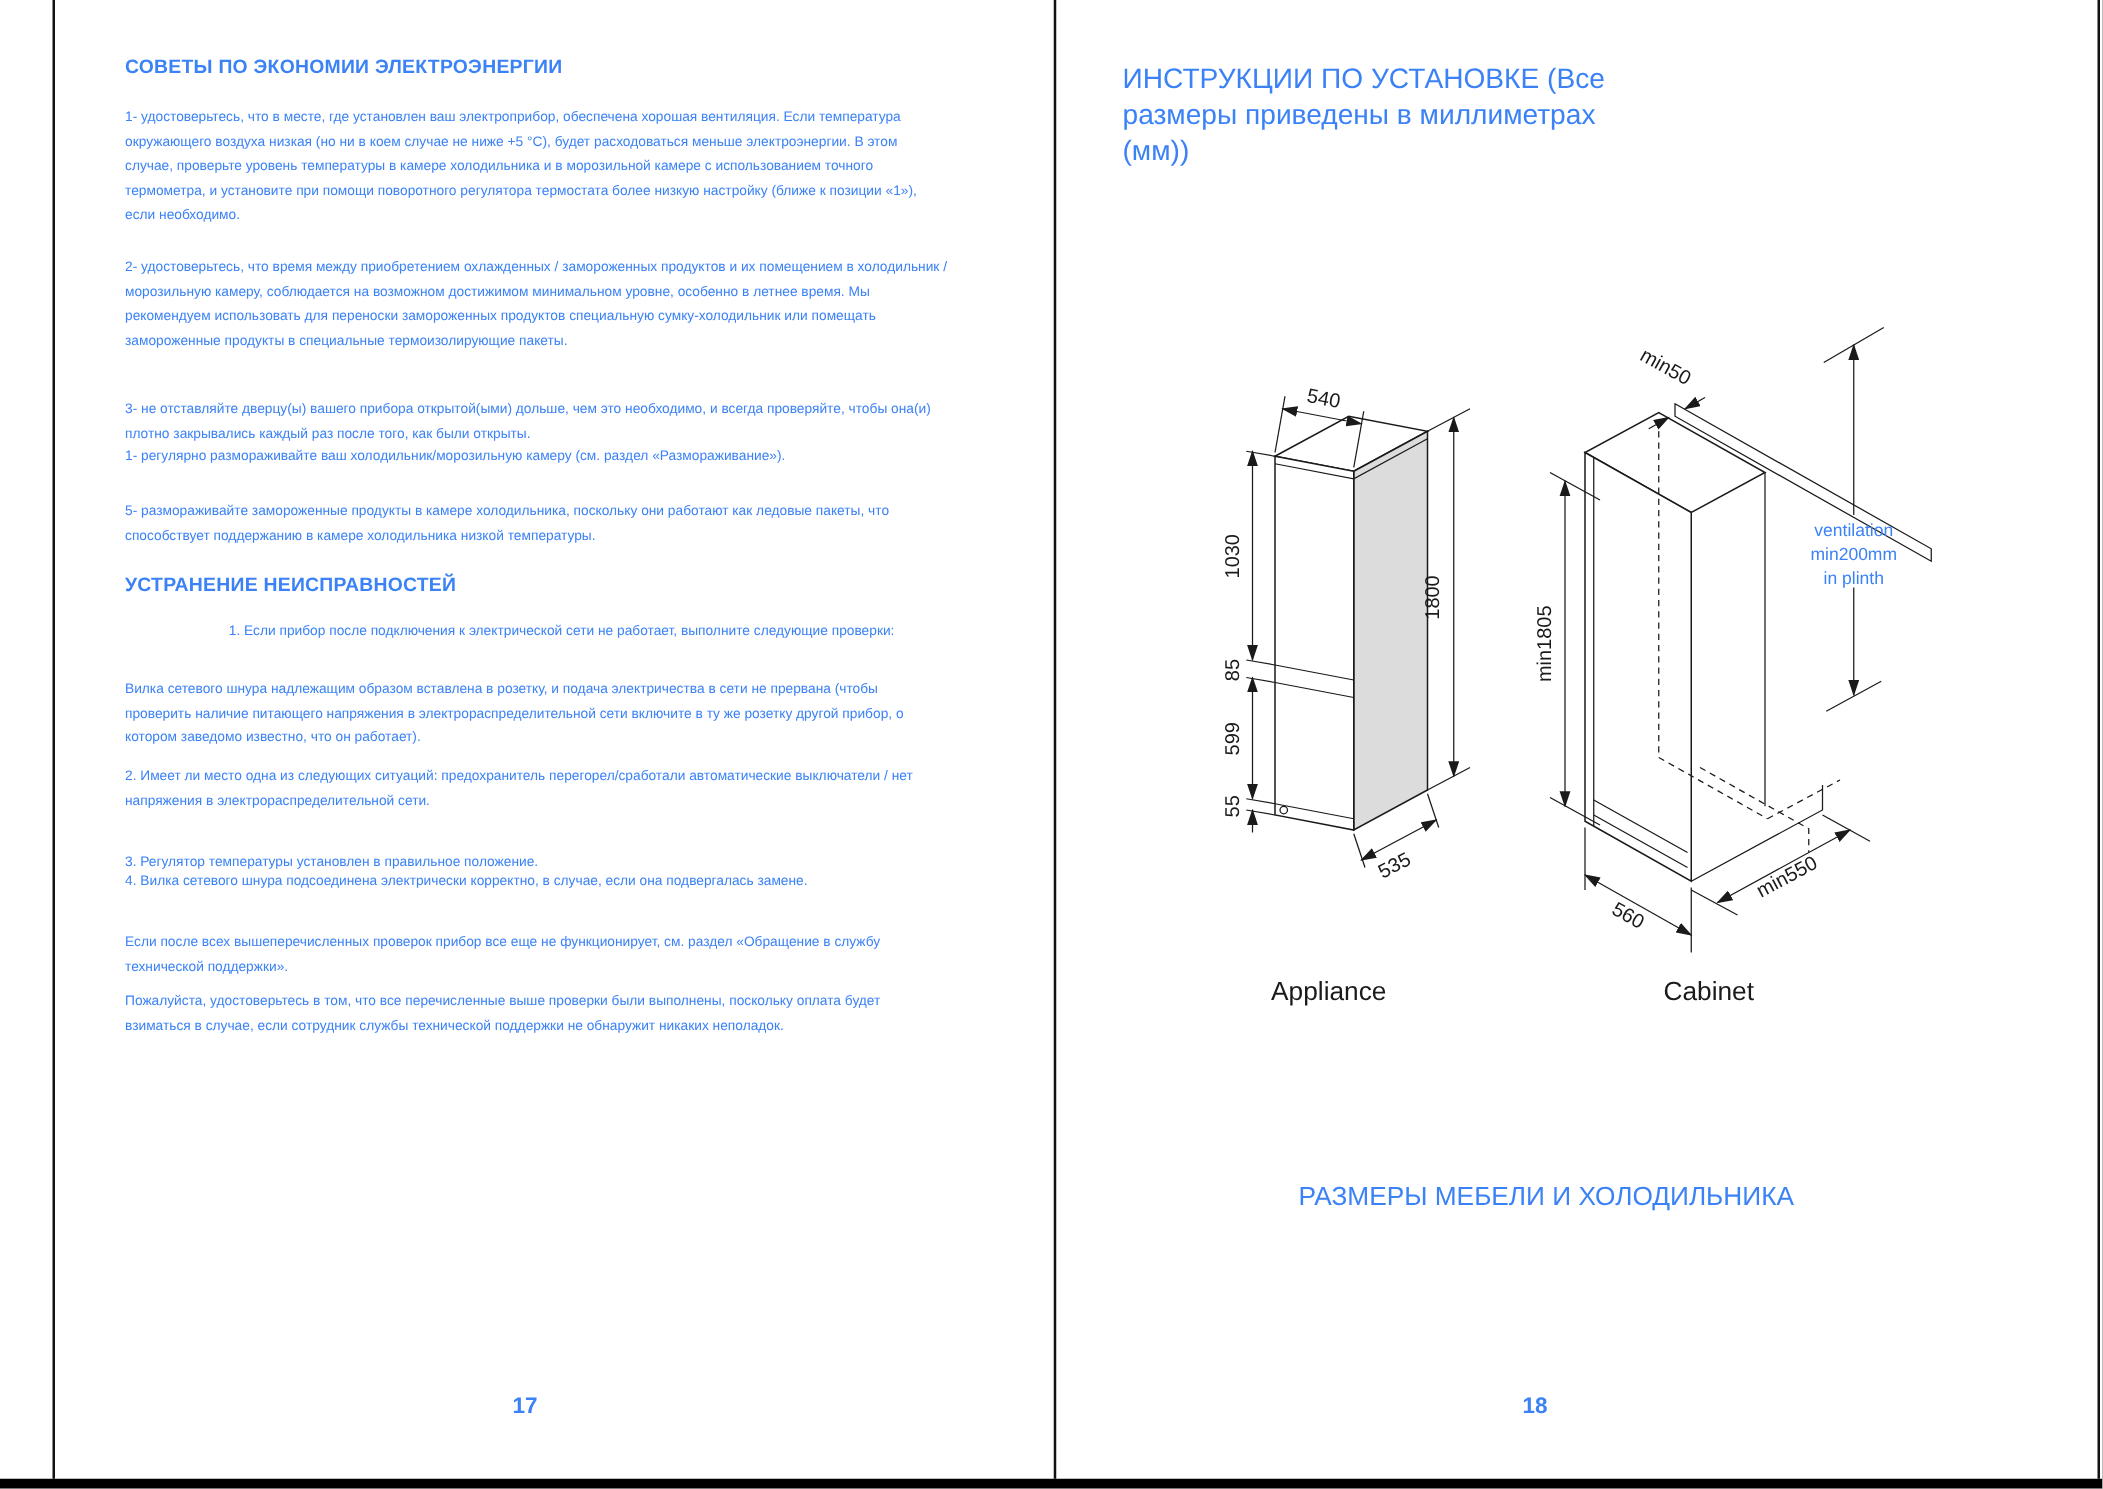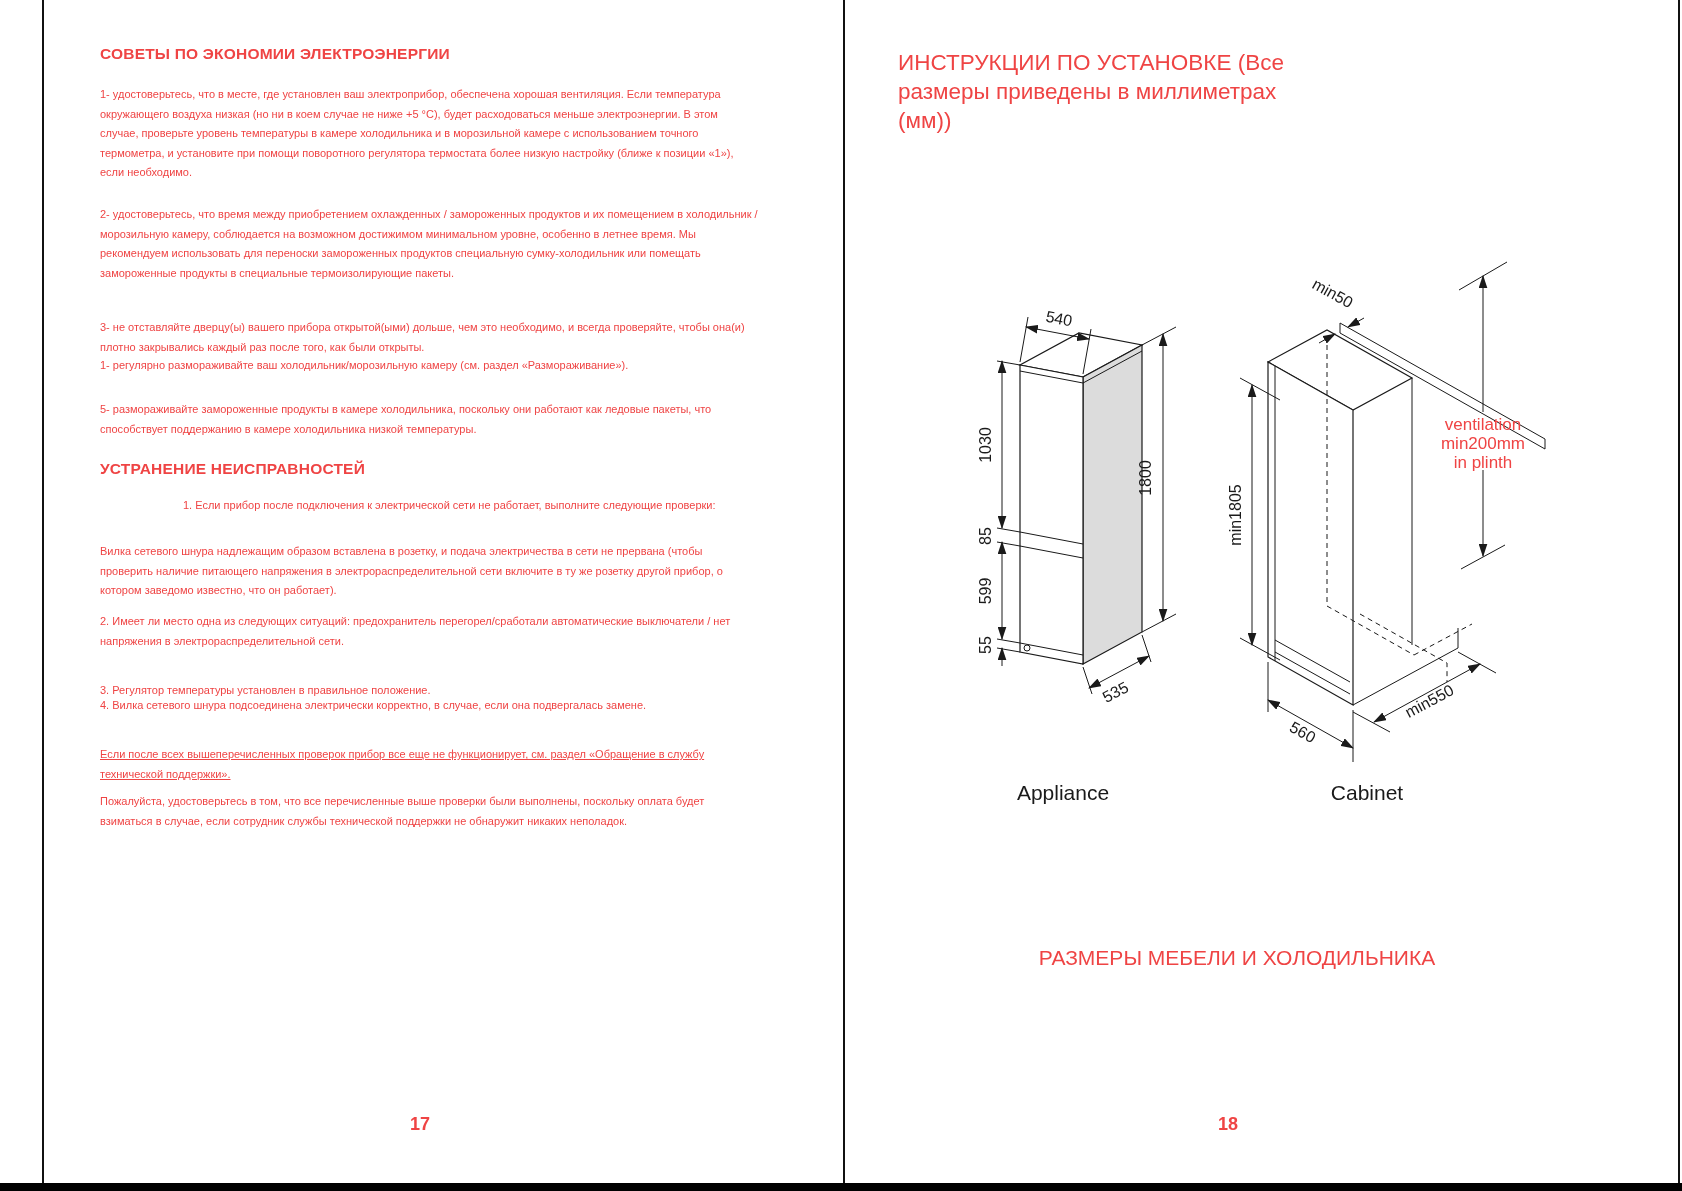--- a/index.html
+++ b/index.html
@@ -1,26 +1,26 @@
 <!DOCTYPE html>
 <html><head>
 <meta charset="utf-8">
 <style>
   html,body{margin:0;padding:0;background:#888;}
   #canvas{position:relative;width:1682px;height:1191px;background:#ffffff;overflow:hidden;
-          font-family:"Liberation Sans",sans-serif;color:#ef4444;}
+          font-family:"Liberation Sans",sans-serif;color:#3b82f6;}
   .vline{position:absolute;top:0;background:#111;}
   .bottombar{position:absolute;left:0;top:1183px;width:1682px;height:8px;background:#000;}
   h1.sec{position:absolute;left:100px;margin:0;font-size:15.5px;font-weight:bold;letter-spacing:.2px;}
   .para{position:absolute;left:100px;width:658px;font-size:11px;line-height:19.5px;margin:0;}
   .indent-first{text-indent:44px;margin-left:39px;}
   .rp-title{position:absolute;left:898px;top:48px;width:430px;font-size:22.5px;line-height:29px;}
   .rp-caption{position:absolute;left:957px;top:946px;width:560px;text-align:center;font-size:21px;}
   .vent-note{position:absolute;left:1431px;top:415px;width:104px;text-align:center;
-             font-size:17px;line-height:19px;white-space:pre-line;}
+             font-size:14px;line-height:19px;white-space:pre-line;}
   .pagenum{position:absolute;font-family:Liberation Sans, sans-serif;font-weight:bold;font-size:18px;}
   svg text{font-family:"Liberation Sans",sans-serif;fill:#1a1a1a;}
   .dimtxt{font-size:16px;}
   .lbltxt{font-size:21px;}
   svg .thin{stroke:#1a1a1a;stroke-width:1;fill:none;}
   svg .dash{stroke:#1a1a1a;stroke-width:1;fill:none;stroke-dasharray:5 4;}
   svg .facew{fill:#ffffff;stroke:#1a1a1a;stroke-width:1.2;}
   svg .faceg{fill:#dcdcdc;stroke:#1a1a1a;stroke-width:1.2;}
 </style>
 </head>
@@ -42,21 +42,21 @@
     <p class="para" style="top:356px;">1- регулярно размораживайте ваш холодильник/морозильную камеру (см. раздел «Размораживание»).</p>
     <p class="para" style="top:400px;">5- размораживайте замороженные продукты в камере холодильника, поскольку они работают как ледовые пакеты, что способствует поддержанию в камере холодильника низкой температуры.</p>
 
     <h1 class="sec" style="top:460px;">УСТРАНЕНИЕ НЕИСПРАВНОСТЕЙ</h1>
 
     <p class="para indent-first" style="top:496px;">1. Если прибор после подключения к электрической сети не работает, выполните следующие проверки:</p>
     <p class="para" style="top:542px;">Вилка сетевого шнура надлежащим образом вставлена в розетку, и подача электричества в сети не прервана (чтобы проверить наличие питающего напряжения в электрораспределительной сети включите в ту же розетку другой прибор, о котором заведомо известно, что он работает).</p>
     <p class="para" style="top:612px;">2. Имеет ли место одна из следующих ситуаций: предохранитель перегорел/сработали автоматические выключатели / нет напряжения в электрораспределительной сети.</p>
     <p class="para" style="top:665px;margin-top:16px;">3. Регулятор температуры установлен в правильное положение.</p>
     <p class="para" style="top:696px;">4. Вилка сетевого шнура подсоединена электрически корректно, в случае, если она подвергалась замене.</p>
-    <p class="para" style="top:745px;text-decoration:underline;">Если после всех вышеперечисленных проверок прибор все еще не функционирует, см. раздел «Обращение в службу технической поддержки».</p>
+    <p class="para" style="top:745px;">Если после всех вышеперечисленных проверок прибор все еще не функционирует, см. раздел «Обращение в службу технической поддержки».</p>
     <p class="para" style="top:792px;">Пожалуйста, удостоверьтесь в том, что все перечисленные выше проверки были выполнены, поскольку оплата будет взиматься в случае, если сотрудник службы технической поддержки не обнаружит никаких неполадок.</p>
 
     <div class="pagenum" style="left:410px;top:1114px;">17</div>
   </div>
 
   <div>
     <div class="rp-title">ИНСТРУКЦИИ ПО УСТАНОВКЕ (Все размеры приведены в миллиметрах (мм))</div>
 
     <svg style="position:absolute;left:0;top:0;" width="1682" height="1191" viewBox="0 0 1682 1191">
       <defs>

